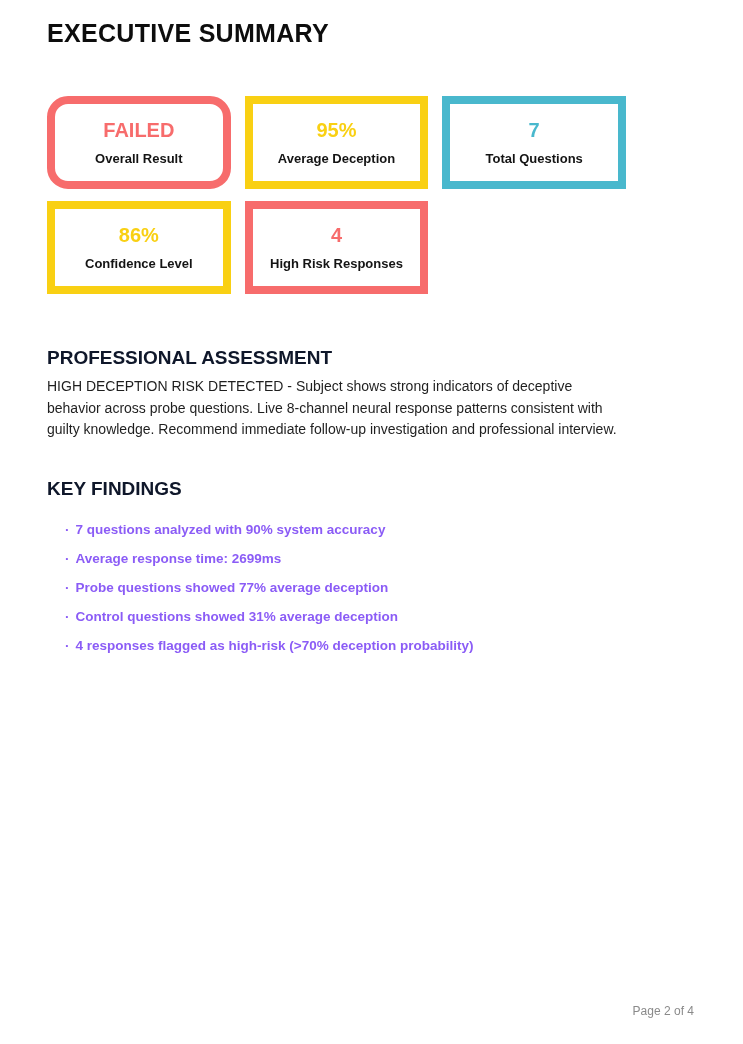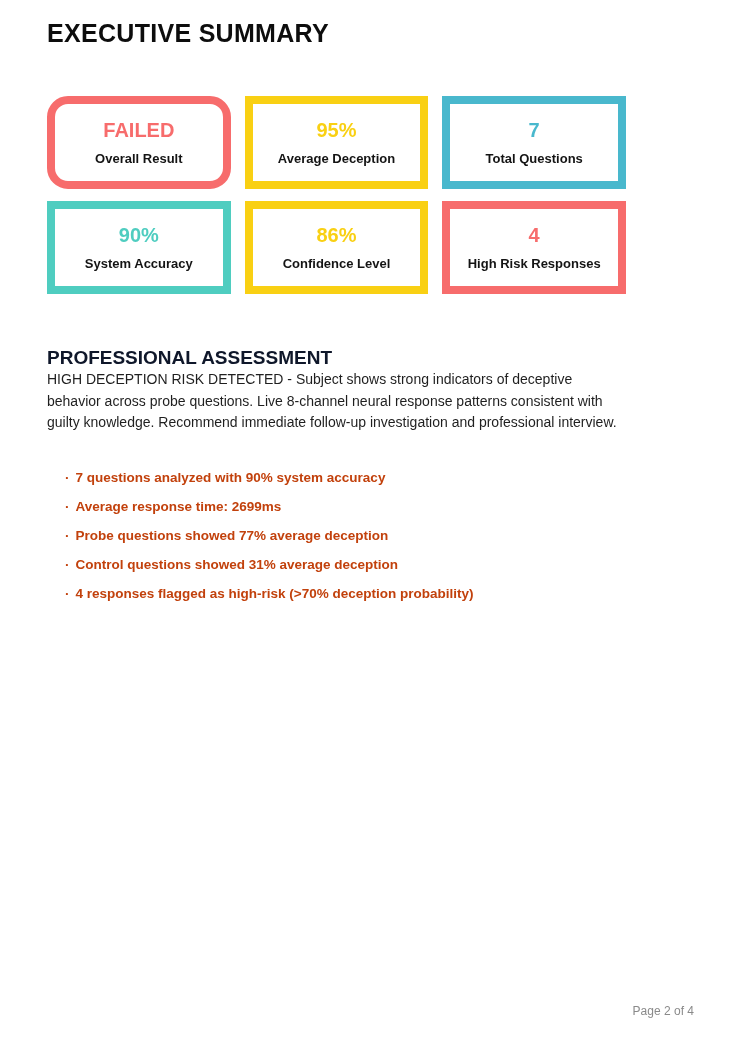--- a/index.html
+++ b/index.html
@@ -61,38 +61,38 @@
   .section-heading {
     margin: 0;
     font-size: 19px;
     font-weight: bold;
     color: #0f172a;
   }
   .assessment-section {
     margin-top: 53px;
   }
   .assessment-body {
-    margin: 0 0 0 0;
+    margin: 7px 0 0 0;
     font-size: 14px;
     line-height: 21.5px;
     color: #1f1f1f;
     max-width: 649px;
   }
   .findings-section {
     margin-top: 37px;
   }
   .findings-list {
     list-style: none;
     margin: 23px 0 0 0;
     padding: 0 0 0 18px;
   }
   .findings-list li {
     font-size: 13.5px;
     font-weight: bold;
-    color: #c2410c;
+    color: #8b5cf6;
     line-height: 1;
     margin-bottom: 15.5px;
     white-space: nowrap;
   }
   .bullet-char {
     display: inline-block;
     margin-right: 6px;
   }
   .page-footer {
     position: absolute;
@@ -116,40 +116,37 @@
       <div class="stat-label">Overall Result</div>
     </div>
     <div class="stat-card" style="border-color: rgb(249, 208, 19);">
       <div class="stat-value" style="color: rgb(249, 208, 19);">95%</div>
       <div class="stat-label">Average Deception</div>
     </div>
     <div class="stat-card" style="border-color: rgb(73, 184, 205);">
       <div class="stat-value" style="color: rgb(73, 184, 205);">7</div>
       <div class="stat-label">Total Questions</div>
     </div>
-    <div class="stat-card" style="border-color: rgb(79, 205, 192);">
-      <div class="stat-value" style="color: rgb(79, 205, 192);">90%</div>
-      <div class="stat-label">System Accuracy</div>
-    </div>
     <div class="stat-card" style="border-color: rgb(249, 208, 19);">
       <div class="stat-value" style="color: rgb(249, 208, 19);">86%</div>
       <div class="stat-label">Confidence Level</div>
     </div>
     <div class="stat-card" style="border-color: rgb(247, 108, 108);">
       <div class="stat-value" style="color: rgb(247, 108, 108);">4</div>
       <div class="stat-label">High Risk Responses</div>
     </div>
   </div>
 
   <div class="assessment-section">
     <h2 class="section-heading">PROFESSIONAL ASSESSMENT</h2>
     <p class="assessment-body">HIGH DECEPTION RISK DETECTED - Subject shows strong indicators of deceptive behavior across probe questions. Live 8-channel neural response patterns consistent with guilty knowledge. Recommend immediate follow-up investigation and professional interview.</p>
   </div>
 
   <div class="findings-section">
+    <h2 class="section-heading">KEY FINDINGS</h2>
     <ul class="findings-list">
       <li><span class="bullet-char">·</span><span>7 questions analyzed with 90% system accuracy</span></li>
       <li><span class="bullet-char">·</span><span>Average response time: 2699ms</span></li>
       <li><span class="bullet-char">·</span><span>Probe questions showed 77% average deception</span></li>
       <li><span class="bullet-char">·</span><span>Control questions showed 31% average deception</span></li>
       <li><span class="bullet-char">·</span><span>4 responses flagged as high-risk (&gt;70% deception probability)</span></li>
     </ul>
   </div>
 
 </div>

